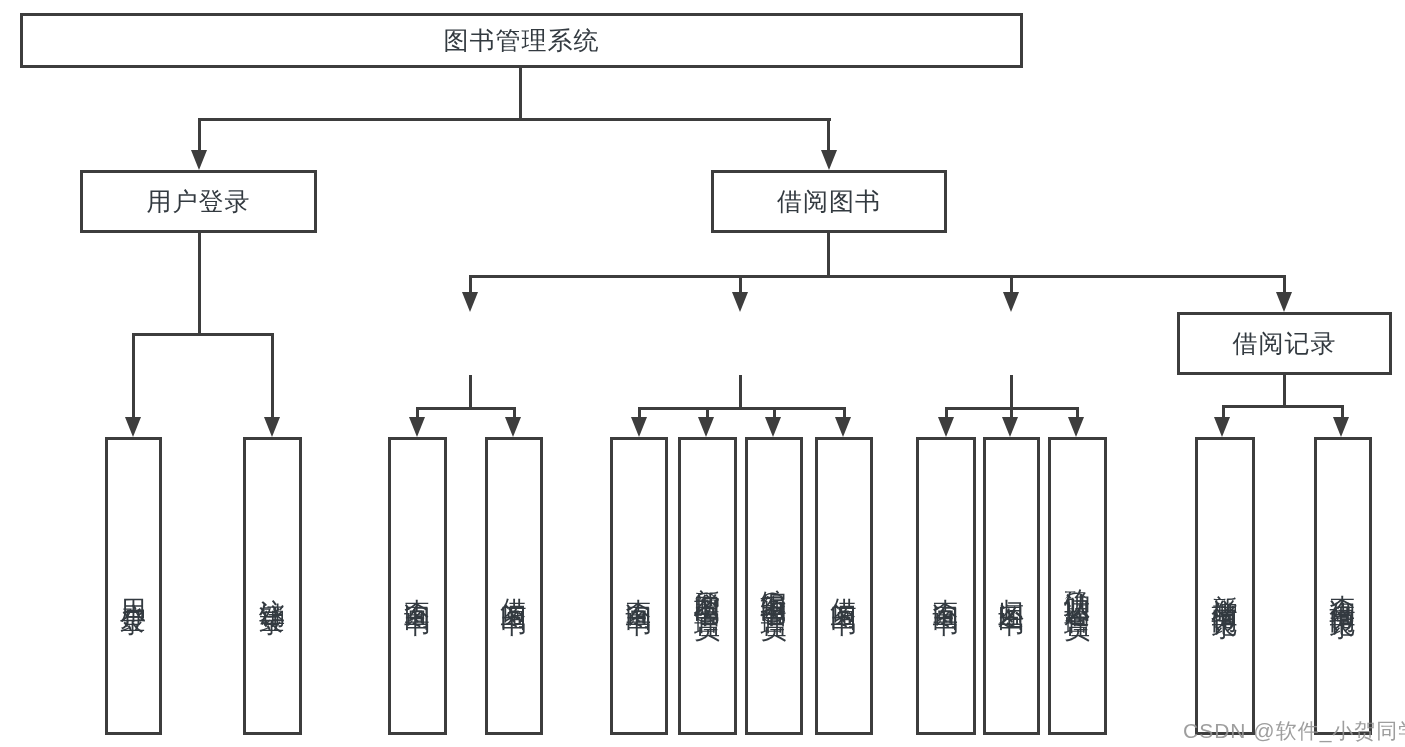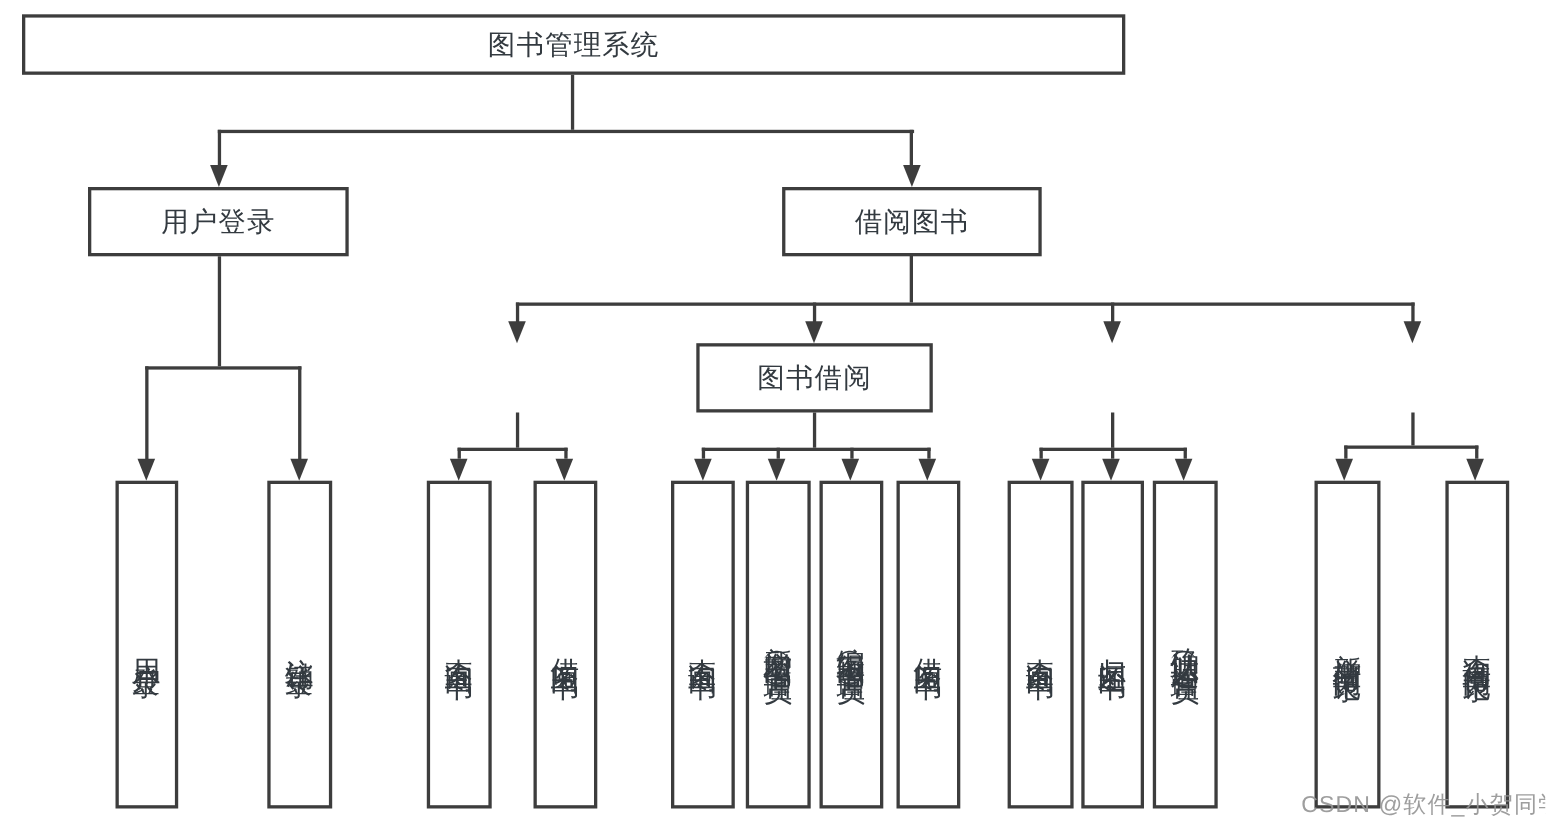--- a/index.html
+++ b/index.html
@@ -76,21 +76,21 @@
   <div class="hl" style="left:469px;top:275px;width:817px;"></div>
   <div class="vl" style="left:469px;top:275px;height:19px;"></div>
   <div class="ar" style="left:462px;top:292px;"></div>
   <div class="vl" style="left:739px;top:275px;height:19px;"></div>
   <div class="ar" style="left:732px;top:292px;"></div>
   <div class="vl" style="left:1010px;top:275px;height:19px;"></div>
   <div class="ar" style="left:1003px;top:292px;"></div>
   <div class="vl" style="left:1283px;top:275px;height:19px;"></div>
   <div class="ar" style="left:1276px;top:292px;"></div>
 
-  <div class="node h" style="left:633px;top:312px;width:215px;height:63px;">图书借阅</div>
+  <div class="node h" style="left:1177px;top:312px;width:215px;height:63px;">借阅记录</div>
 
   <div class="vl" style="left:469px;top:375px;height:32px;"></div>
   <div class="hl" style="left:416px;top:407px;width:100px;"></div>
   <div class="vl" style="left:416px;top:407px;height:10px;"></div>
   <div class="ar" style="left:409px;top:417px;"></div>
   <div class="vl" style="left:513px;top:407px;height:10px;"></div>
   <div class="ar" style="left:505px;top:417px;"></div>
 
   <div class="vl" style="left:739px;top:375px;height:32px;"></div>
   <div class="hl" style="left:638px;top:407px;width:208px;"></div>

